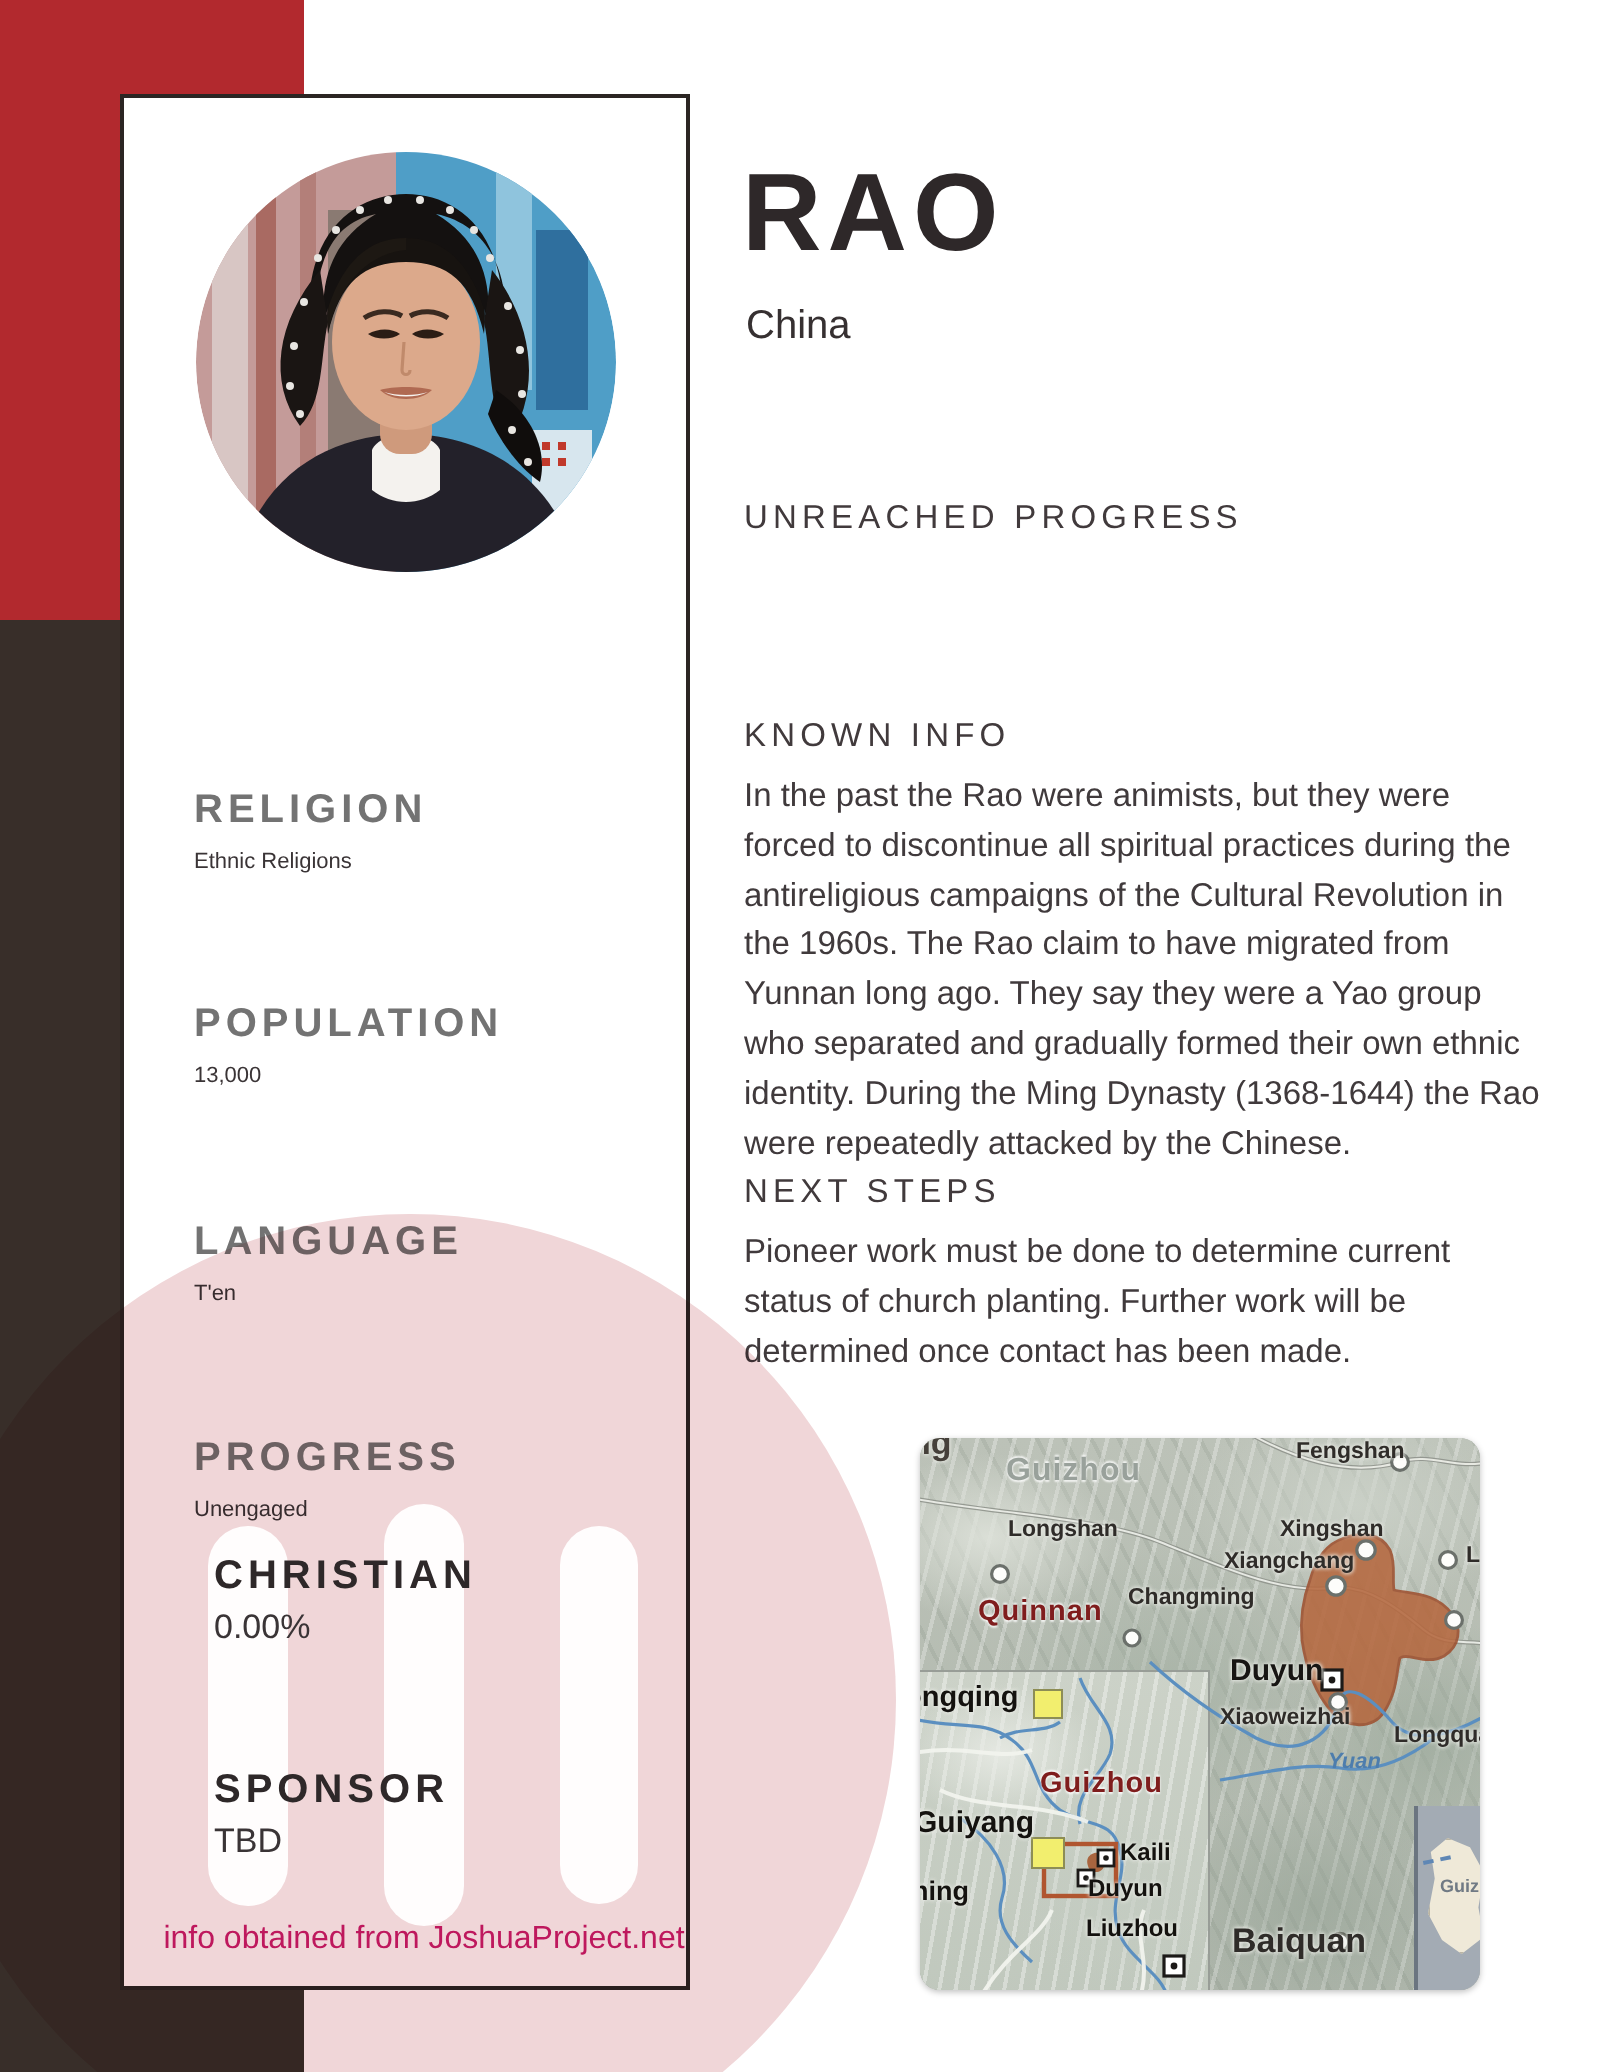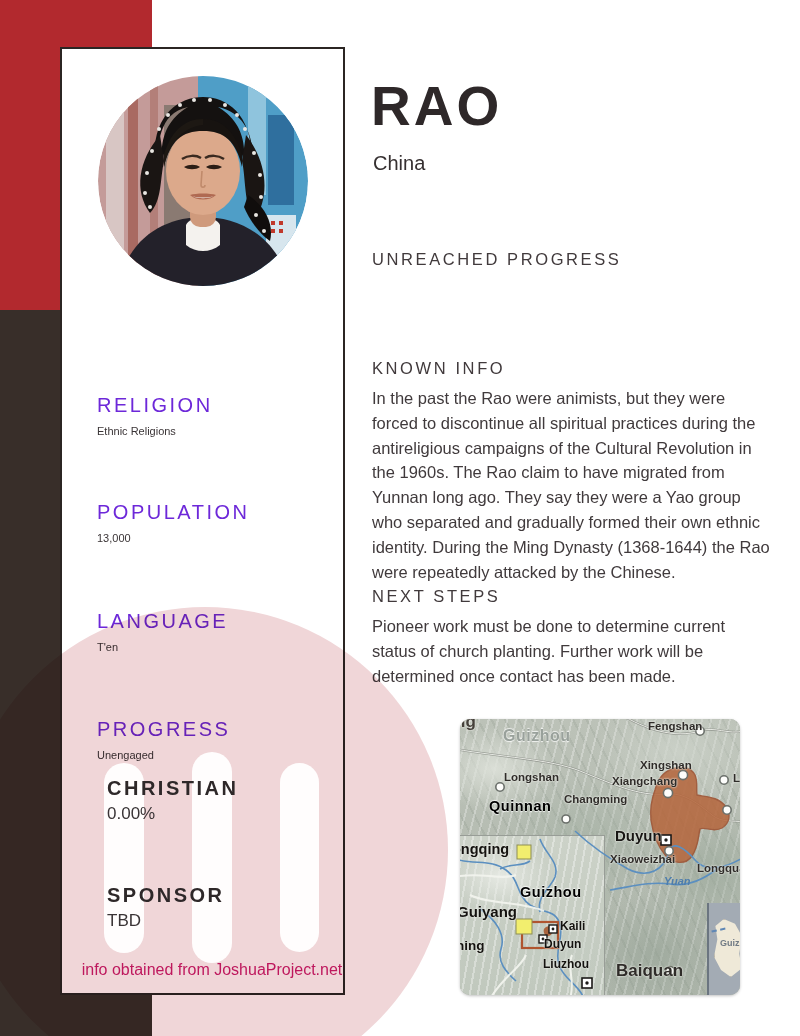--- a/index.html
+++ b/index.html
@@ -8,21 +8,21 @@
   
   .bg-red{position:absolute;left:0;top:0;width:152px;height:310px;background:#b2292e;z-index:0;}
   .bg-brown{position:absolute;left:0;top:310px;width:152px;height:726px;background:#382e29;z-index:0;}
   .pink-circle{position:absolute;left:-38px;top:607px;width:486px;height:486px;border-radius:50%;
                background:#f0d6d8;mix-blend-mode:multiply;z-index:2;}
   
   .card{position:absolute;left:60px;top:47px;width:285px;height:948px;background:#ffffff;
         border:2px solid #2b2523;box-sizing:border-box;z-index:1;}
   .photo{position:absolute;left:36px;top:26px;width:210px;height:212px;border-radius:50%;overflow:hidden;}
   .cardsec{position:absolute;left:35px;}
-  .cardsec .lab{font-size:20px;font-weight:normal;letter-spacing:2.5px;color:#6d28d9;line-height:22px;}
+  .cardsec .lab{font-size:20px;font-weight:bold;letter-spacing:2.5px;color:#737373;line-height:22px;}
   .cardsec .val{font-size:11px;color:#3a3436;margin-top:5px;line-height:20px;}
   
   .overlay{position:absolute;left:12px;top:0;width:800px;height:956px;z-index:3;pointer-events:none;}
   .bar{position:absolute;background:#fffdfd;border-radius:20px;}
   .ov-sec{position:absolute;}
   .ov-sec .lab{font-size:20px;font-weight:bold;letter-spacing:2.5px;color:#2e2829;line-height:22px;}
   .ov-sec .val{font-size:17px;color:#3a3436;margin-top:5px;line-height:20px;}
   .card-footer{position:absolute;left:66px;top:961px;width:268px;text-align:center;
                font-size:16px;color:#be185d;}
   
@@ -55,21 +55,21 @@
   .inset2{position:absolute;left:247px;top:184px;width:33px;height:92px;background:#a3abb4;
           border-left:2px solid #6b7580;box-sizing:border-box;}
   .inset2-land{position:absolute;left:5px;top:16px;width:26px;height:56px;background:#efe9d8;
           border:1px solid #b9b4a4;clip-path:polygon(35% 0,75% 8%,100% 30%,90% 60%,100% 85%,60% 100%,25% 88%,0 65%,12% 35%,5% 12%);}
   .inset2-dash{position:absolute;left:3px;top:26px;width:14px;height:5px;
           border-top:2px dashed #5f87b5;transform:rotate(-12deg);}
   .map svg{position:absolute;left:0;top:0;}
   .mlbl{position:absolute;white-space:nowrap;font-weight:bold;color:#2f2c29;font-size:11.5px;
         text-shadow:0 0 2px #e8eae4,0 0 2px #e8eae4;}
   .mlbl.prov{color:#99a19b;font-size:16px;letter-spacing:.5px;text-shadow:0 1px 1px rgba(255,255,255,.8),0 -1px 1px rgba(255,255,255,.8);}
-  .mlbl.prov2{color:#000000;font-size:14.5px;text-align:right;}
+  .mlbl.prov2{color:#7f1d1d;font-size:14.5px;text-align:right;}
   .mlbl.city{color:#171513;font-size:15px;}
   .mlbl.dark{color:#45403a;font-size:17px;}
   .mlbl.river{color:#4d7dad;font-style:italic;font-weight:bold;font-size:11px;text-shadow:none;}
   .mlbl.inset-city{font-size:13.5px;color:#14120f;}
   .mlbl.tiny{font-size:9px;color:#707a84;text-shadow:none;font-weight:bold;}
 </style>
 </head>
 <body>
 
 <div class="page">
@@ -257,21 +257,21 @@
         <circle cx="267" cy="91" r="4.2"></circle>
         <circle cx="209" cy="132" r="4.2"></circle>
       </g>
       <circle cx="210" cy="252" r="4.4" fill="#fdfdfb" stroke="#55594f" stroke-width="1.5"></circle>
       <circle cx="210" cy="252" r="1.6" fill="#3a3d36"></circle>
     </svg>
 
     <div class="mlbl dark" style="left:-5px;top:-7px">ng</div>
     <div class="mlbl prov" style="left:43px;top:8px">Guizhou</div>
     <div class="mlbl" style="left:188px;top:1px">Fengshan</div>
-    <div class="mlbl" style="left:44px;top:52px">Longshan</div>
+    <div class="mlbl" style="left:44px;top:40px">Longshan</div>
     <div class="mlbl prov prov2" style="left:29px;top:79px">Quinnan</div>
     <div class="mlbl" style="left:104px;top:74px">Changming</div>
     <div class="mlbl" style="left:152px;top:56px">Xiangchang</div>
     <div class="mlbl" style="left:180px;top:40px">Xingshan</div>
     <div class="mlbl city" style="left:155px;top:108px">Duyun</div>
     <div class="mlbl" style="left:150px;top:134px">Xiaoweizhai</div>
     <div class="mlbl" style="left:237px;top:143px">Longquan</div>
     <div class="mlbl river" style="left:204px;top:156px">Yuan</div>
     <div class="mlbl" style="left:156px;top:242px;font-size:17px">Baiquan</div>
     <div class="mlbl" style="left:273px;top:53px">Lu</div>

